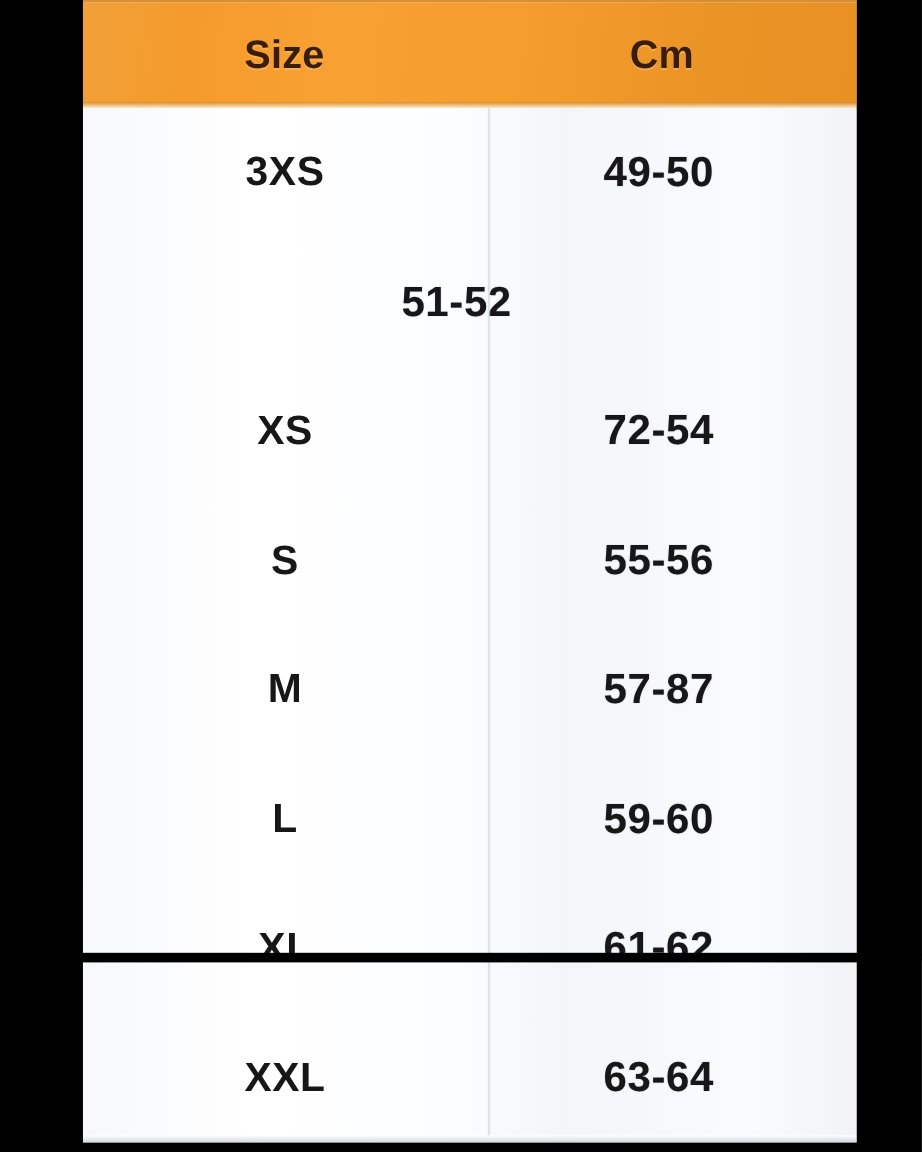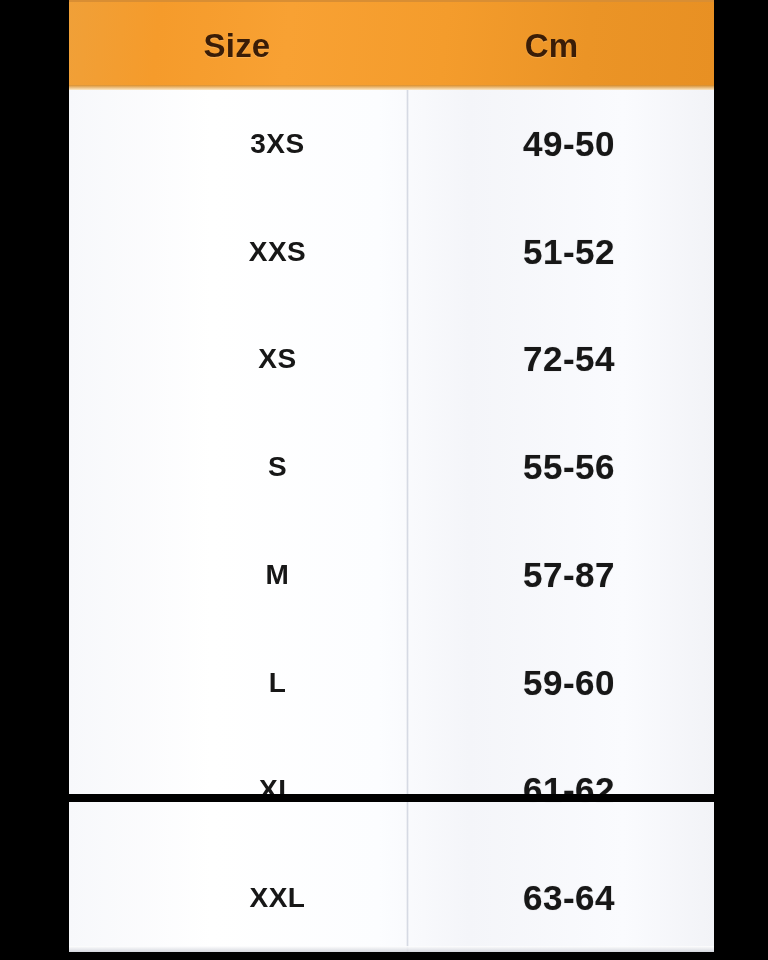--- a/index.html
+++ b/index.html
@@ -129,23 +129,22 @@
   .cell {
     display: flex;
     align-items: center;
     justify-content: center;
     font-weight: bold;
     color: #171717;
     filter: blur(0.25px);
   }
   .cell.col-size {
     flex: 0 0 337px;
-    font-size: 28px;
+    font-size: 34px;
     letter-spacing: 0.5px;
-    padding-left: 40px;
   }
   .cell.col-unit {
     flex: 1 1 auto;
     font-size: 35px;
     letter-spacing: 0.5px;
     padding-right: 22px;
     text-shadow: 0 0 1px rgba(40,40,40,0.35);
   }
 
   
@@ -180,21 +179,20 @@
     </div>
 
     <div class="table-body">
 
       <div class="row">
         <div class="cell col-size">3XS</div>
         <div class="cell col-unit">49-50</div>
       </div>
 
       <div class="row">
-        <div class="cell col-size">XXS</div>
         <div class="cell col-unit">51-52</div>
       </div>
 
       <div class="row">
         <div class="cell col-size">XS</div>
         <div class="cell col-unit">72-54</div>
       </div>
 
       <div class="row">
         <div class="cell col-size">S</div>

